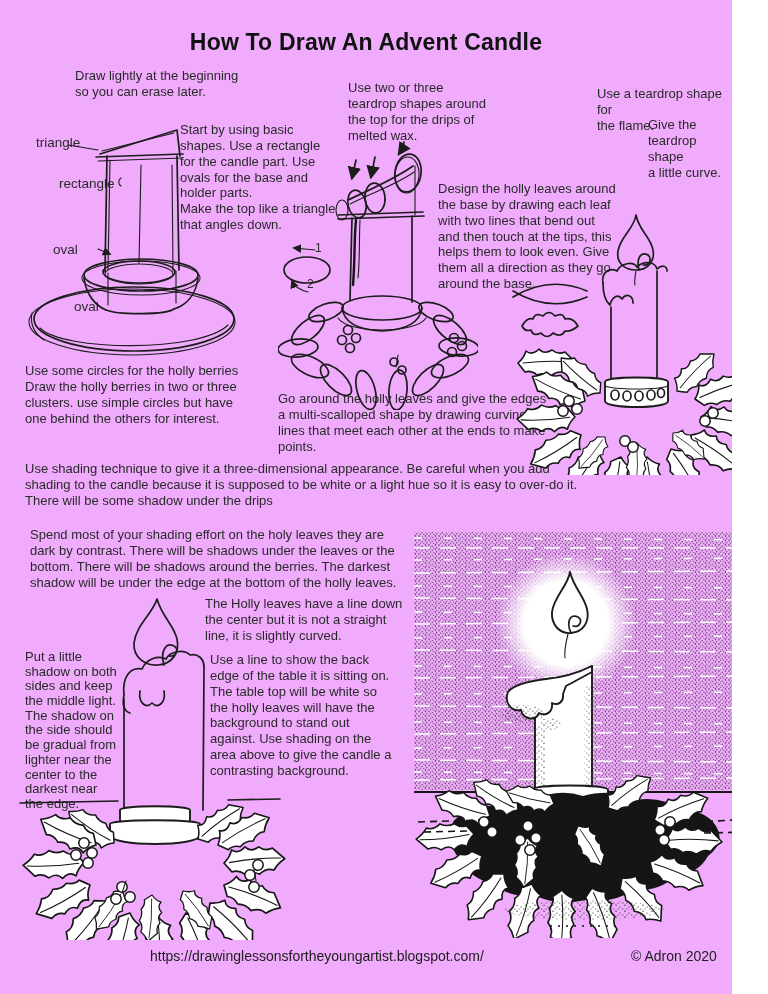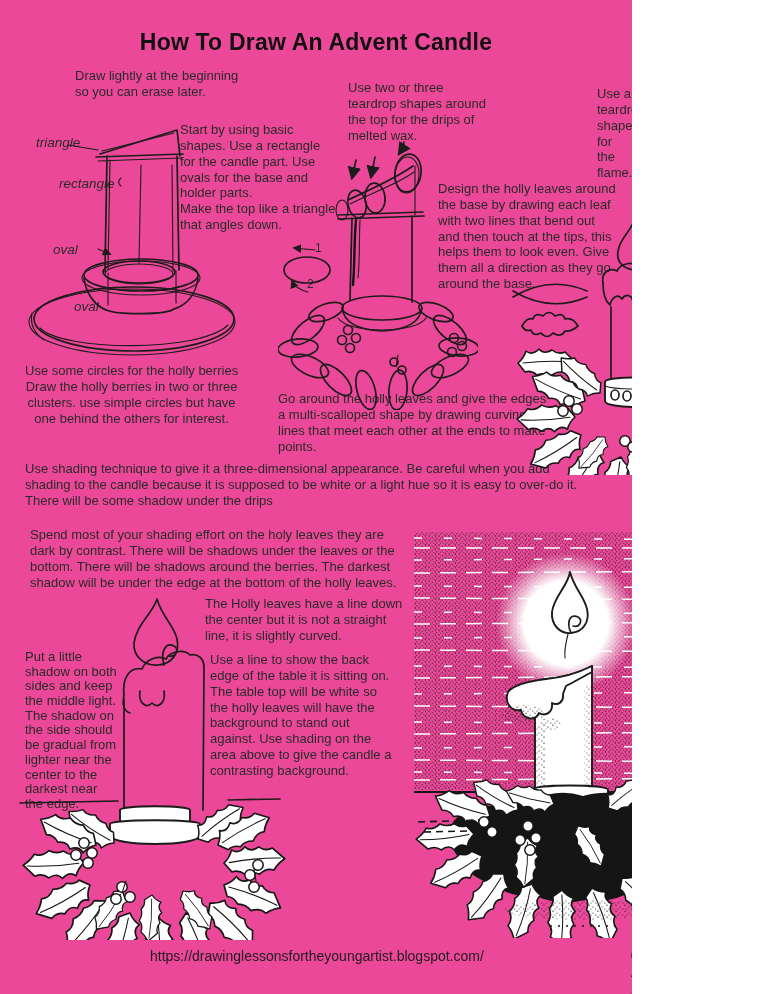--- a/index.html
+++ b/index.html
@@ -1,22 +1,22 @@
 <!DOCTYPE html>
 <html><head>
 <meta charset="utf-8">
 <style>
   html,body{margin:0;padding:0;background:#fff;}
-  .page{position:relative;width:632px;height:994px;background:#ec4899;overflow:hidden;
+  .page{position:relative;width:732px;height:994px;background:#f0abfc;overflow:hidden;
         font-family:"Liberation Sans",sans-serif;color:#262626;}
   .title{position:absolute;left:0;right:0;top:29px;margin:0;text-align:center;
          font-size:23px;font-weight:bold;color:#111;letter-spacing:.2px;}
   .tb{position:absolute;font-size:13px;line-height:1.22;white-space:pre-line;color:#2a2a2a;}
   .tb.tight{line-height:1.13;margin-top:43px;}
-  .lbl{position:absolute;font-size:13.5px;color:#2a2a2a;white-space:nowrap;font-style:italic;}
+  .lbl{position:absolute;font-size:13.5px;color:#2a2a2a;white-space:nowrap;}
   .num{position:absolute;font-size:12px;color:#2a2a2a;}
   .footer-url{position:absolute;left:150px;top:948px;font-size:14px;color:#1d1d1d;}
   .footer-copy{position:absolute;left:631px;top:948px;font-size:14px;color:#1d1d1d;}
   svg.art{position:absolute;overflow:hidden;}
   .sk{fill:none;stroke:#1c1c1c;stroke-width:1.7;stroke-linecap:round;stroke-linejoin:round;}
   .skl{fill:none;stroke:#1c1c1c;stroke-width:1.1;stroke-linecap:round;}
   .skh{fill:none;stroke:#141414;stroke-width:2.4;stroke-linecap:round;}
   .fw{fill:#fff;stroke:#1c1c1c;stroke-width:1.9;stroke-linejoin:round;}
   .lo{fill:#fff;stroke:#161616;stroke-width:1.6;stroke-linejoin:round;}
   .lr{fill:none;stroke:#161616;stroke-width:1.05;stroke-linecap:round;}
@@ -82,21 +82,21 @@
 holder parts.
 Make the top like a triangle
 that angles down.</div>
   <div class="tb" style="left:438px;top:181px;">Design the holly leaves around
 the base by drawing each leaf
 with two lines that bend out
 and then touch at the tips, this
 helps them to look even. Give
 them all a direction as they go
 around the base.</div>
-  <div class="tb" style="left:25px;top:363px;text-align:center;">Use some circles for the holly berries
+  <div class="tb" style="left:25px;top:363px;">Use some circles for the holly berries
 Draw the holly berries in two or three
 clusters. use simple circles but have
 one behind the others for interest.</div>
   <div class="tb" style="left:278px;top:391px;">Go around the holly leaves and give the edges
 a multi-scalloped shape by drawing curving
 lines that meet each other at the ends to make
 points.</div>
   <div class="tb" style="left:25px;top:461px;">Use shading technique to give it a three-dimensional appearance. Be careful when you add
 shading to the candle because it is supposed to be white or a light hue so it is easy to over-do it.
 There will be some shadow under the drips</div>

